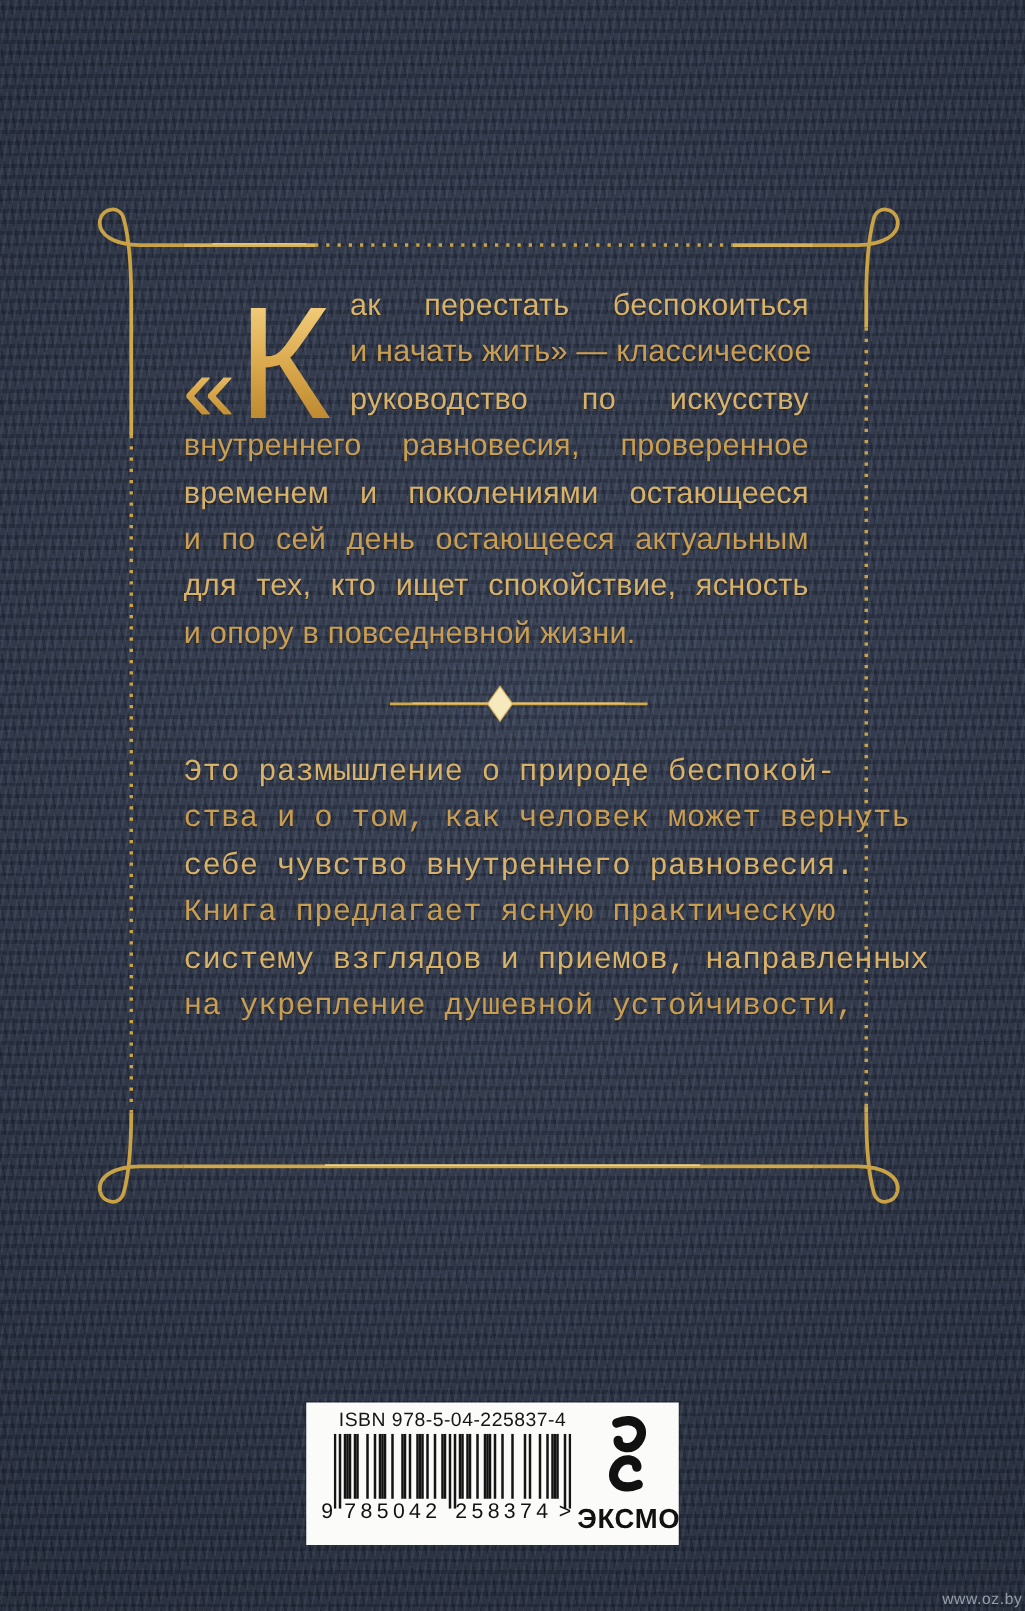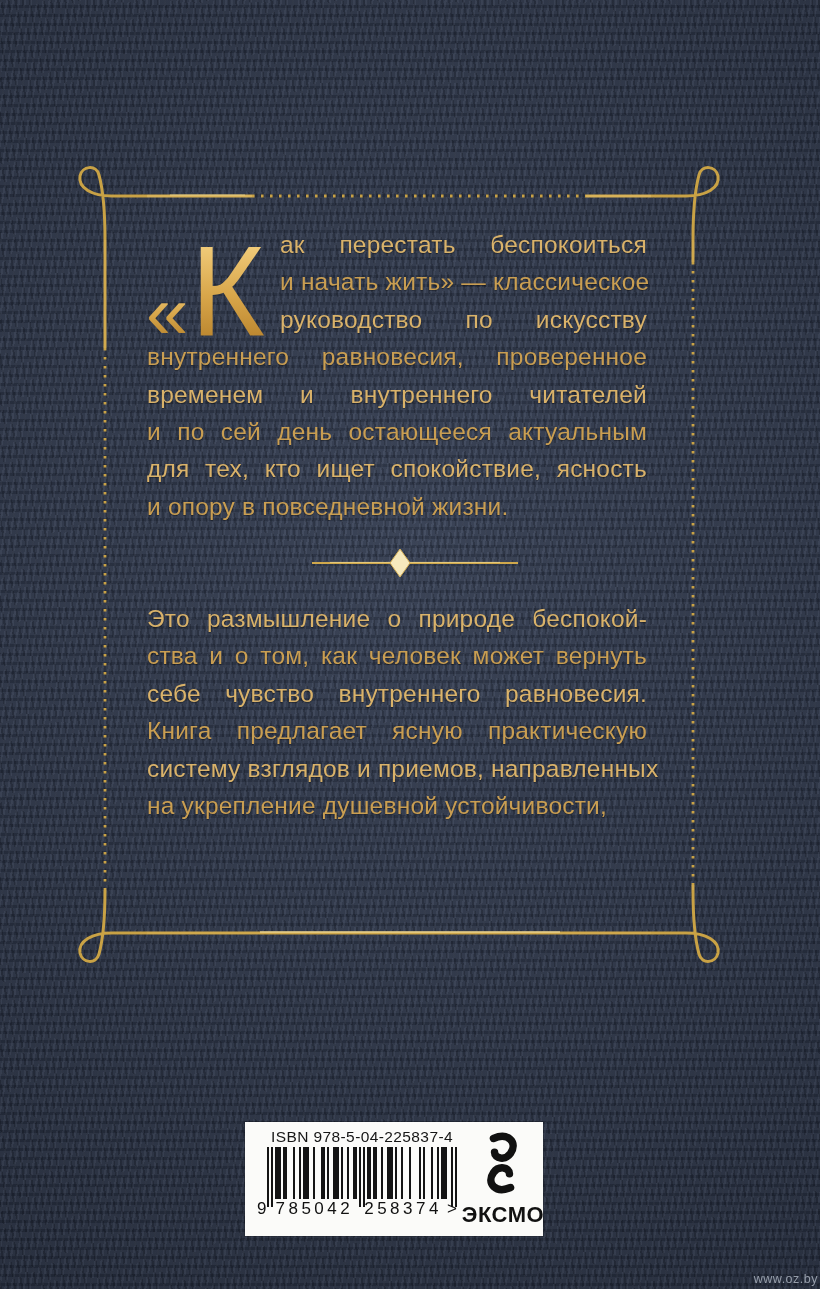--- a/index.html
+++ b/index.html
@@ -22,21 +22,21 @@
   }
   .para .tline{
     height:37.4px;line-height:37.4px;white-space:nowrap;
     text-align:justify;text-align-last:justify;
   }
   .para .tline:last-child{text-align-last:left;}
   .para .tline:nth-child(odd){color:#d9b26a;}
   .para .tline:nth-child(even){color:#c99e52;}
   #para1{top:226px;}
   #para1 .tline:nth-child(-n+3){margin-left:133px;}
-  #para2{top:600px;}
+  #para2{top:600px;font-family:Liberation Mono, monospace;}
   .dropcap{
     position:absolute;left:146px;top:243px;display:flex;align-items:flex-end;
     text-shadow:none;
   }
   .dropcap .qmark{
     font-size:76px;line-height:.62;margin-right:2px;margin-bottom:4px;
     background:linear-gradient(180deg,#f0ca78,#d6a448 60%,#bd8a33);
     -webkit-background-clip:text;background-clip:text;color:transparent;
   }
   .dropcap .dletter{
@@ -109,21 +109,21 @@
   <div class="dropcap">
     <span class="qmark">«</span>
     <span class="dletter">К</span>
   </div>
 
   <div id="para1" class="para">
       <div class="tline">ак перестать беспокоиться</div>
       <div class="tline">и начать жить» — классическое</div>
       <div class="tline">руководство по искусству</div>
       <div class="tline">внутреннего равновесия, проверенное</div>
-      <div class="tline">временем и внутреннего читателей</div>
+      <div class="tline">временем и поколениями остающееся</div>
       <div class="tline">и по сей день остающееся актуальным</div>
       <div class="tline">для тех, кто ищет спокойствие, ясность</div>
       <div class="tline">и опору в повседневной жизни.</div>
     </div>
 
   <div id="para2" class="para">
       <div class="tline">Это размышление о природе беспокой-</div>
       <div class="tline">ства и о том, как человек может вернуть</div>
       <div class="tline">себе чувство внутреннего равновесия.</div>
       <div class="tline">Книга предлагает ясную практическую</div>

